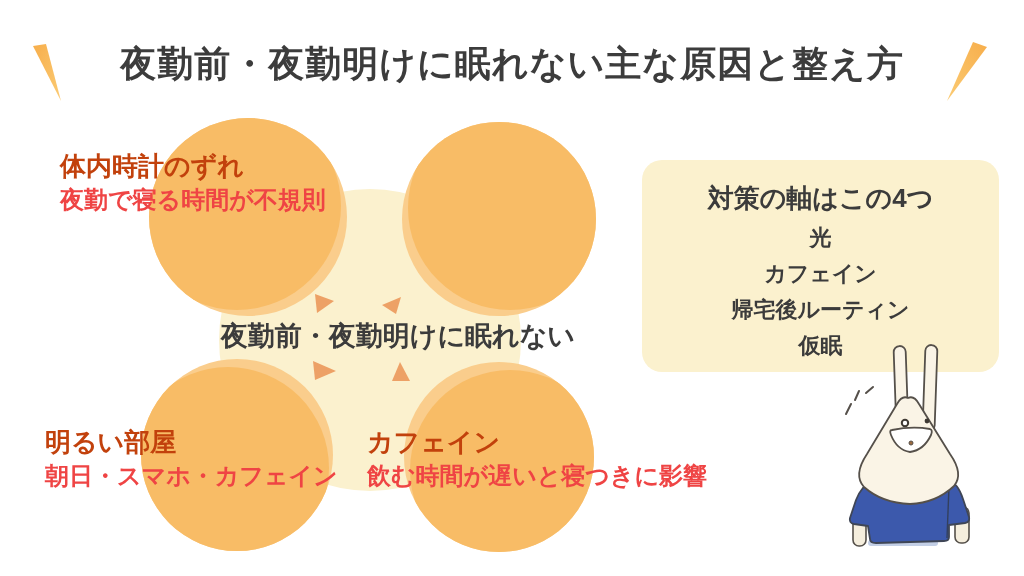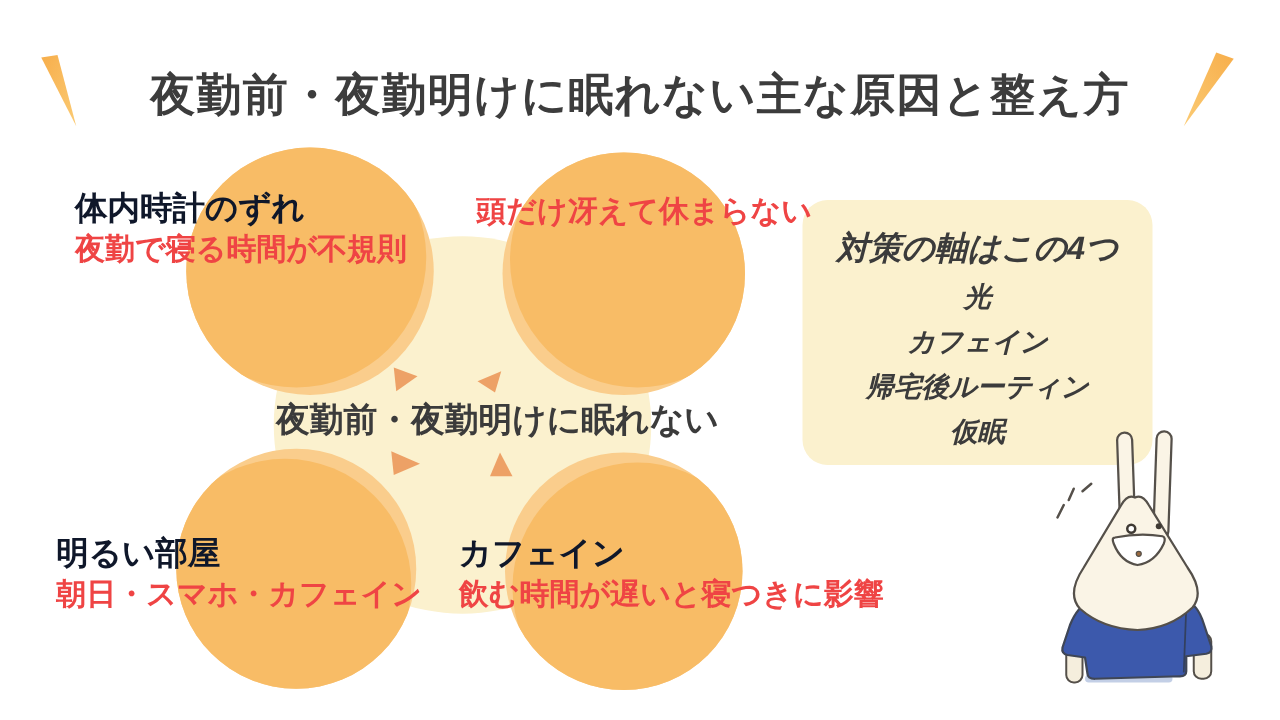--- a/index.html
+++ b/index.html
@@ -3,21 +3,21 @@
 <meta charset="utf-8">
 <style>
   html,body{margin:0;padding:0;background:#ffffff;}
   .canvas{
     position:relative;width:1024px;height:576px;overflow:hidden;background:#ffffff;
     font-family:"Liberation Sans","DejaVu Sans",sans-serif;color:#3b3b3b;
   }
   
   .title-row{position:absolute;left:0;top:40px;width:100%;text-align:center;}
   .page-title{
-    margin:12px;display:inline-block;font-size:36px;font-weight:800;letter-spacing:1px;
+    margin:0;display:inline-block;font-size:36px;font-weight:800;letter-spacing:1px;
     color:#3c3c3c;line-height:48px;
   }
   .slash{position:absolute;}
   .slash-left{left:31px;top:42px;}
   .slash-right{left:941px;top:36px;}
   
   .pale-circle{
     position:absolute;left:219px;top:189px;width:302px;height:302px;border-radius:50%;
     background:#fbf1ce;
   }
@@ -27,37 +27,37 @@
   .b-tl{left:149px;top:118px;width:198px;height:198px;}
   .b-tl::before{transform:translate(-11px,-11px);}
   .b-tr{left:402px;top:122px;width:194px;height:194px;}
   .b-tr::before{transform:translate(11px,-11px);}
   .b-bl{left:141px;top:359px;width:192px;height:192px;}
   .b-bl::before{transform:translate(-9px,13px);}
   .b-bm{left:404px;top:362px;width:190px;height:190px;}
   .b-bm::before{transform:translate(11px,13px);}
   
   .cause{position:absolute;z-index:5;}
-  .cause-title{font-size:26px;font-weight:800;line-height:32px;color:#0f172a;}
+  .cause-title{font-size:26px;font-weight:800;line-height:32px;color:#c2410c;}
   .cause-desc{font-size:24px;font-weight:700;line-height:26px;margin-top:5px;color:#ef4444;}
   .c-tl{left:60px;top:150px;}
   .c-tr{left:381px;top:152px;}
   .c-bl{left:45px;top:426px;}
   .c-bm{left:367px;top:426px;}
   
   .center-label{
     position:absolute;left:165px;top:318px;width:410px;text-align:right;z-index:5;
     font-size:27px;font-weight:800;color:#3b3b3b;
   }
   
   .arrows{position:absolute;left:0;top:0;width:1024px;height:576px;z-index:4;pointer-events:none;}
   
   .counter-box{
-    position:absolute;left:642px;top:160px;width:280px;height:212px;border-radius:20px;
-    background:#fbf1ce;z-index:3;text-align:center;box-sizing:border-box;padding-top:22px;font-style:italic;
+    position:absolute;left:642px;top:160px;width:357px;height:212px;border-radius:20px;
+    background:#fbf1ce;z-index:3;text-align:center;box-sizing:border-box;padding-top:22px;
   }
   .counter-title{font-size:26px;font-weight:800;line-height:32px;color:#3b3b3b;margin:0 0 6px 0;}
   .counter-list{list-style:none;margin:0;padding:0;}
   .counter-list li{font-size:22px;font-weight:800;line-height:36px;color:#3b3b3b;}
   
   .mascot{position:absolute;left:838px;top:342px;z-index:6;}
 </style>
 </head>
 <body>
 
@@ -96,21 +96,20 @@
     </linearGradient>
       </defs>
     <polygon points="32,6 46,11 6,65" fill="url(#gR)"></polygon>
   </svg>
 
   <div class="cause c-tl">
     <div class="cause-title">体内時計のずれ</div>
     <div class="cause-desc">夜勤で寝る時間が不規則</div>
   </div>
   <div class="cause c-tr">
-    <div class="cause-desc">頭だけ冴えて休まらない</div>
   </div>
   <div class="cause c-bl">
     <div class="cause-title">明るい部屋</div>
     <div class="cause-desc">朝日・スマホ・カフェイン</div>
   </div>
   <div class="cause c-bm">
     <div class="cause-title">カフェイン</div>
     <div class="cause-desc">飲む時間が遅いと寝つきに影響</div>
   </div>
 

